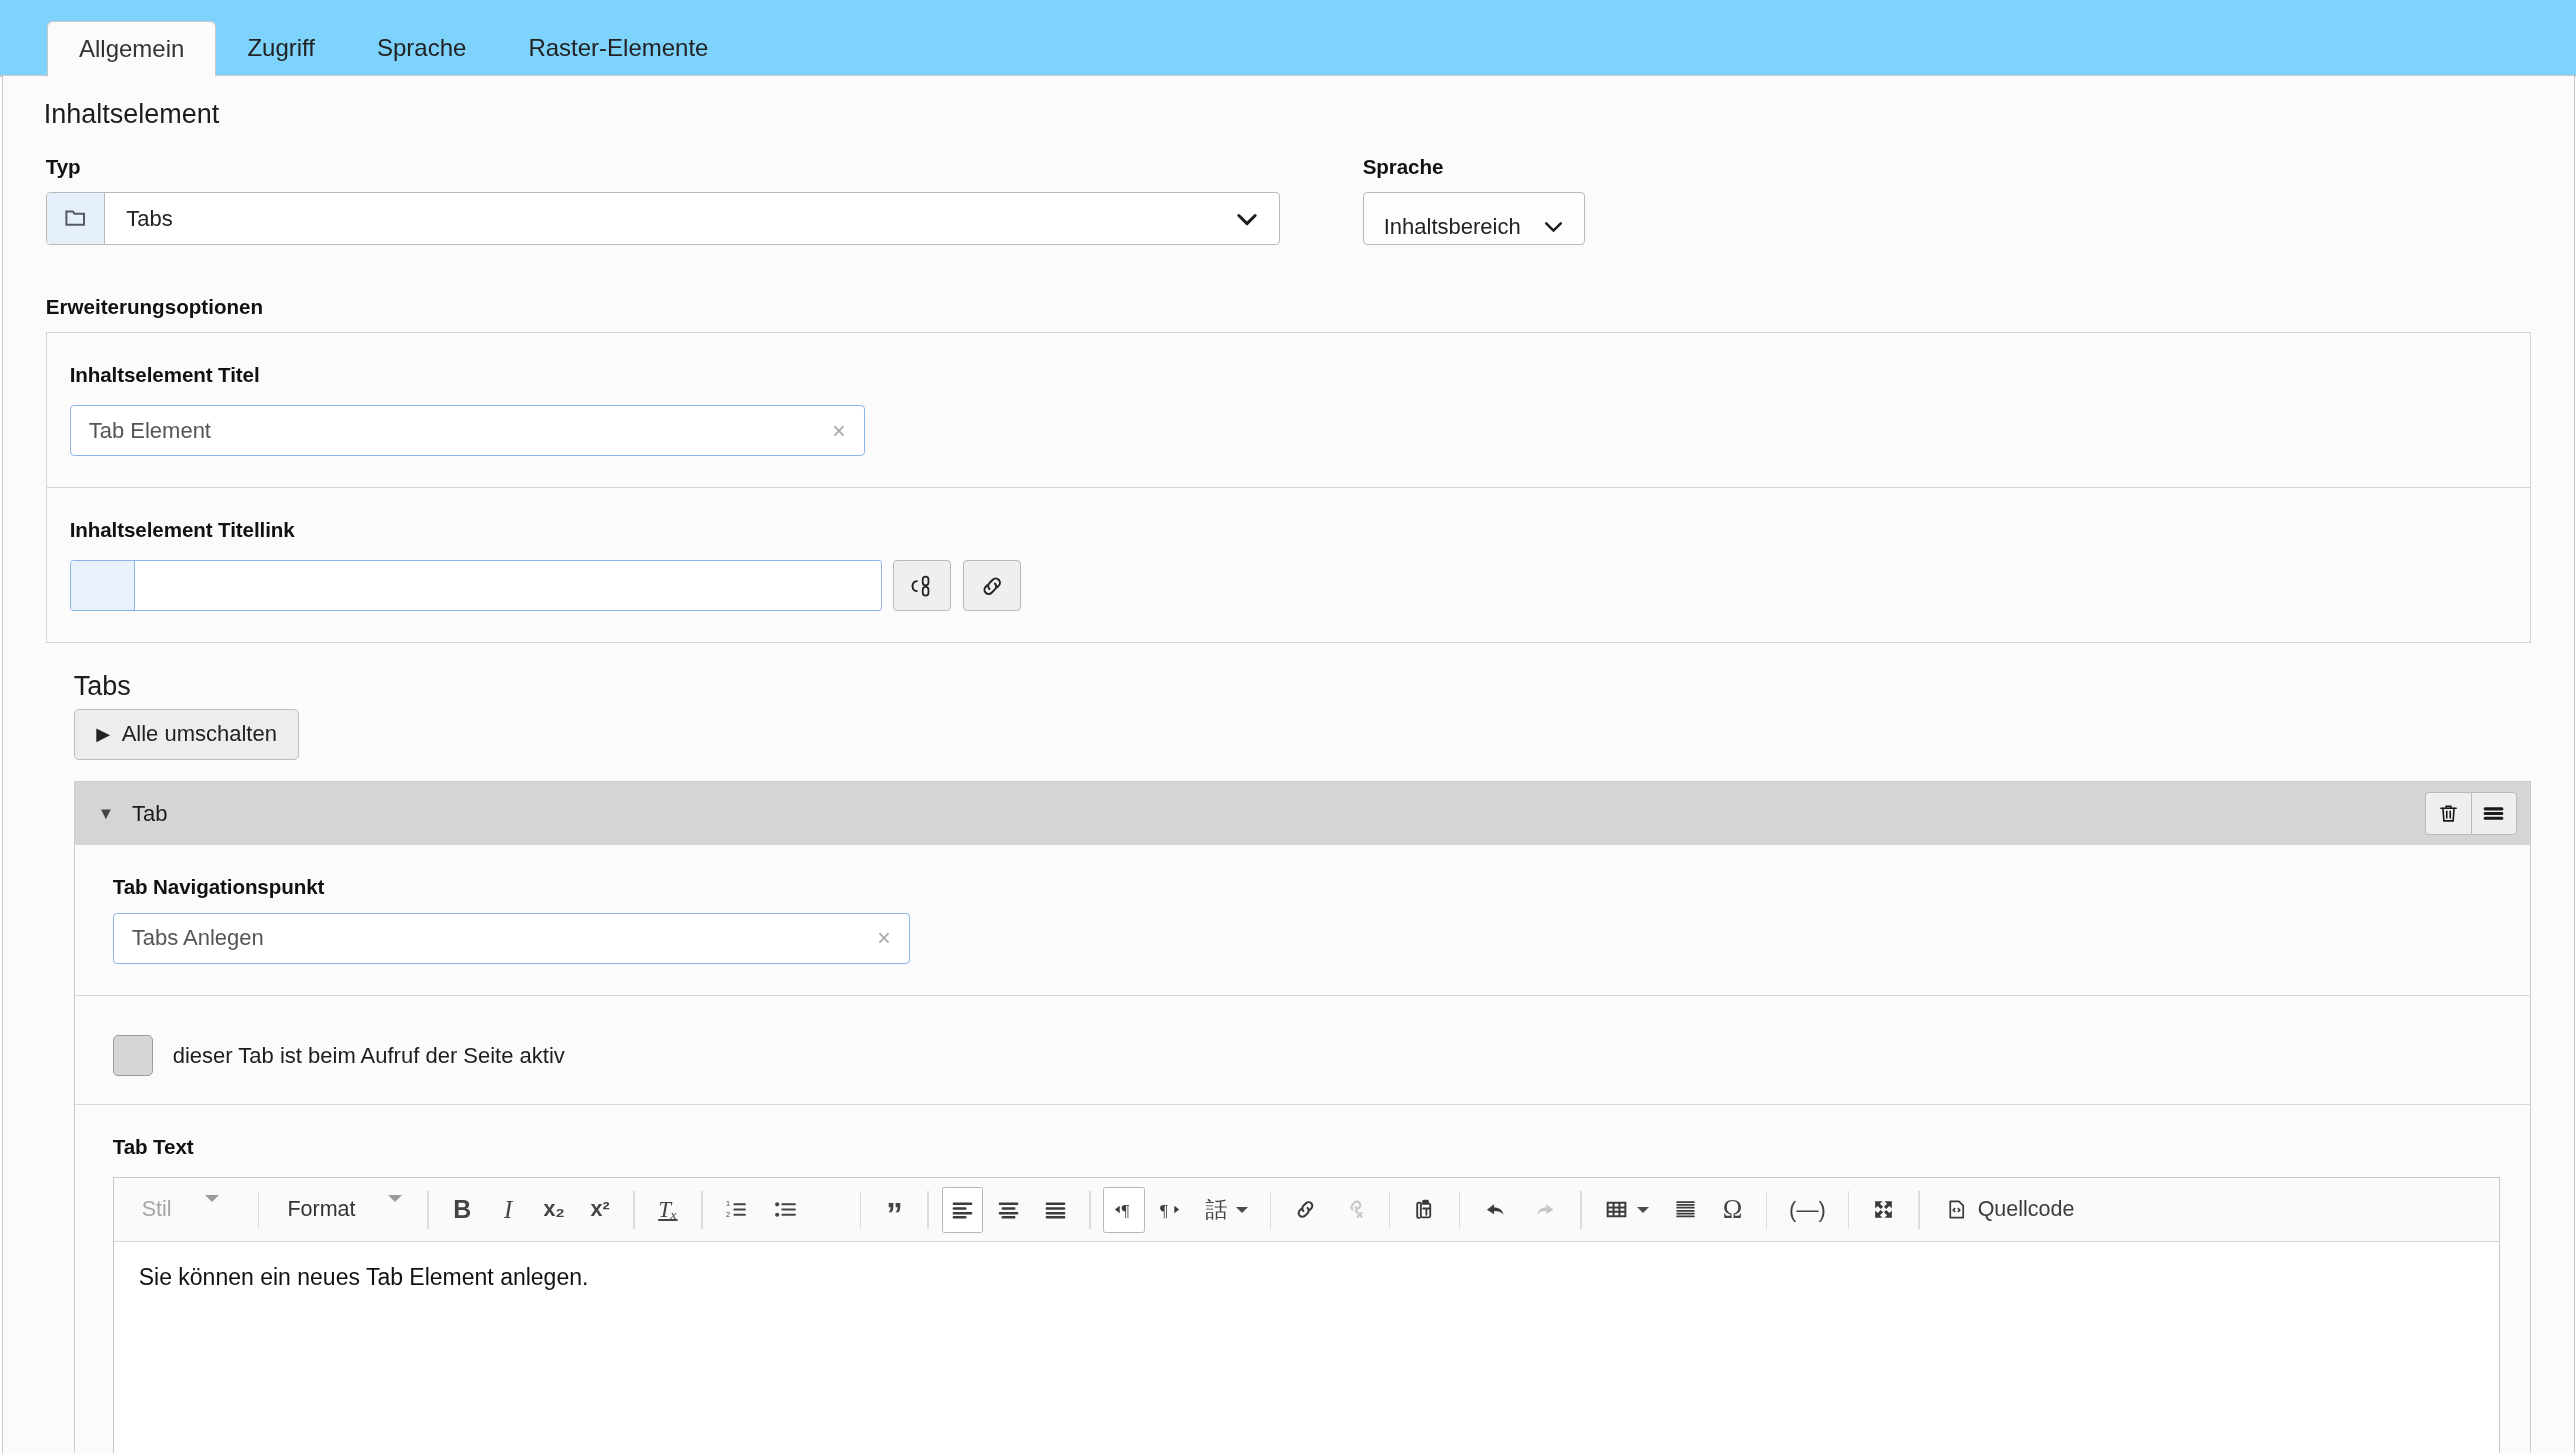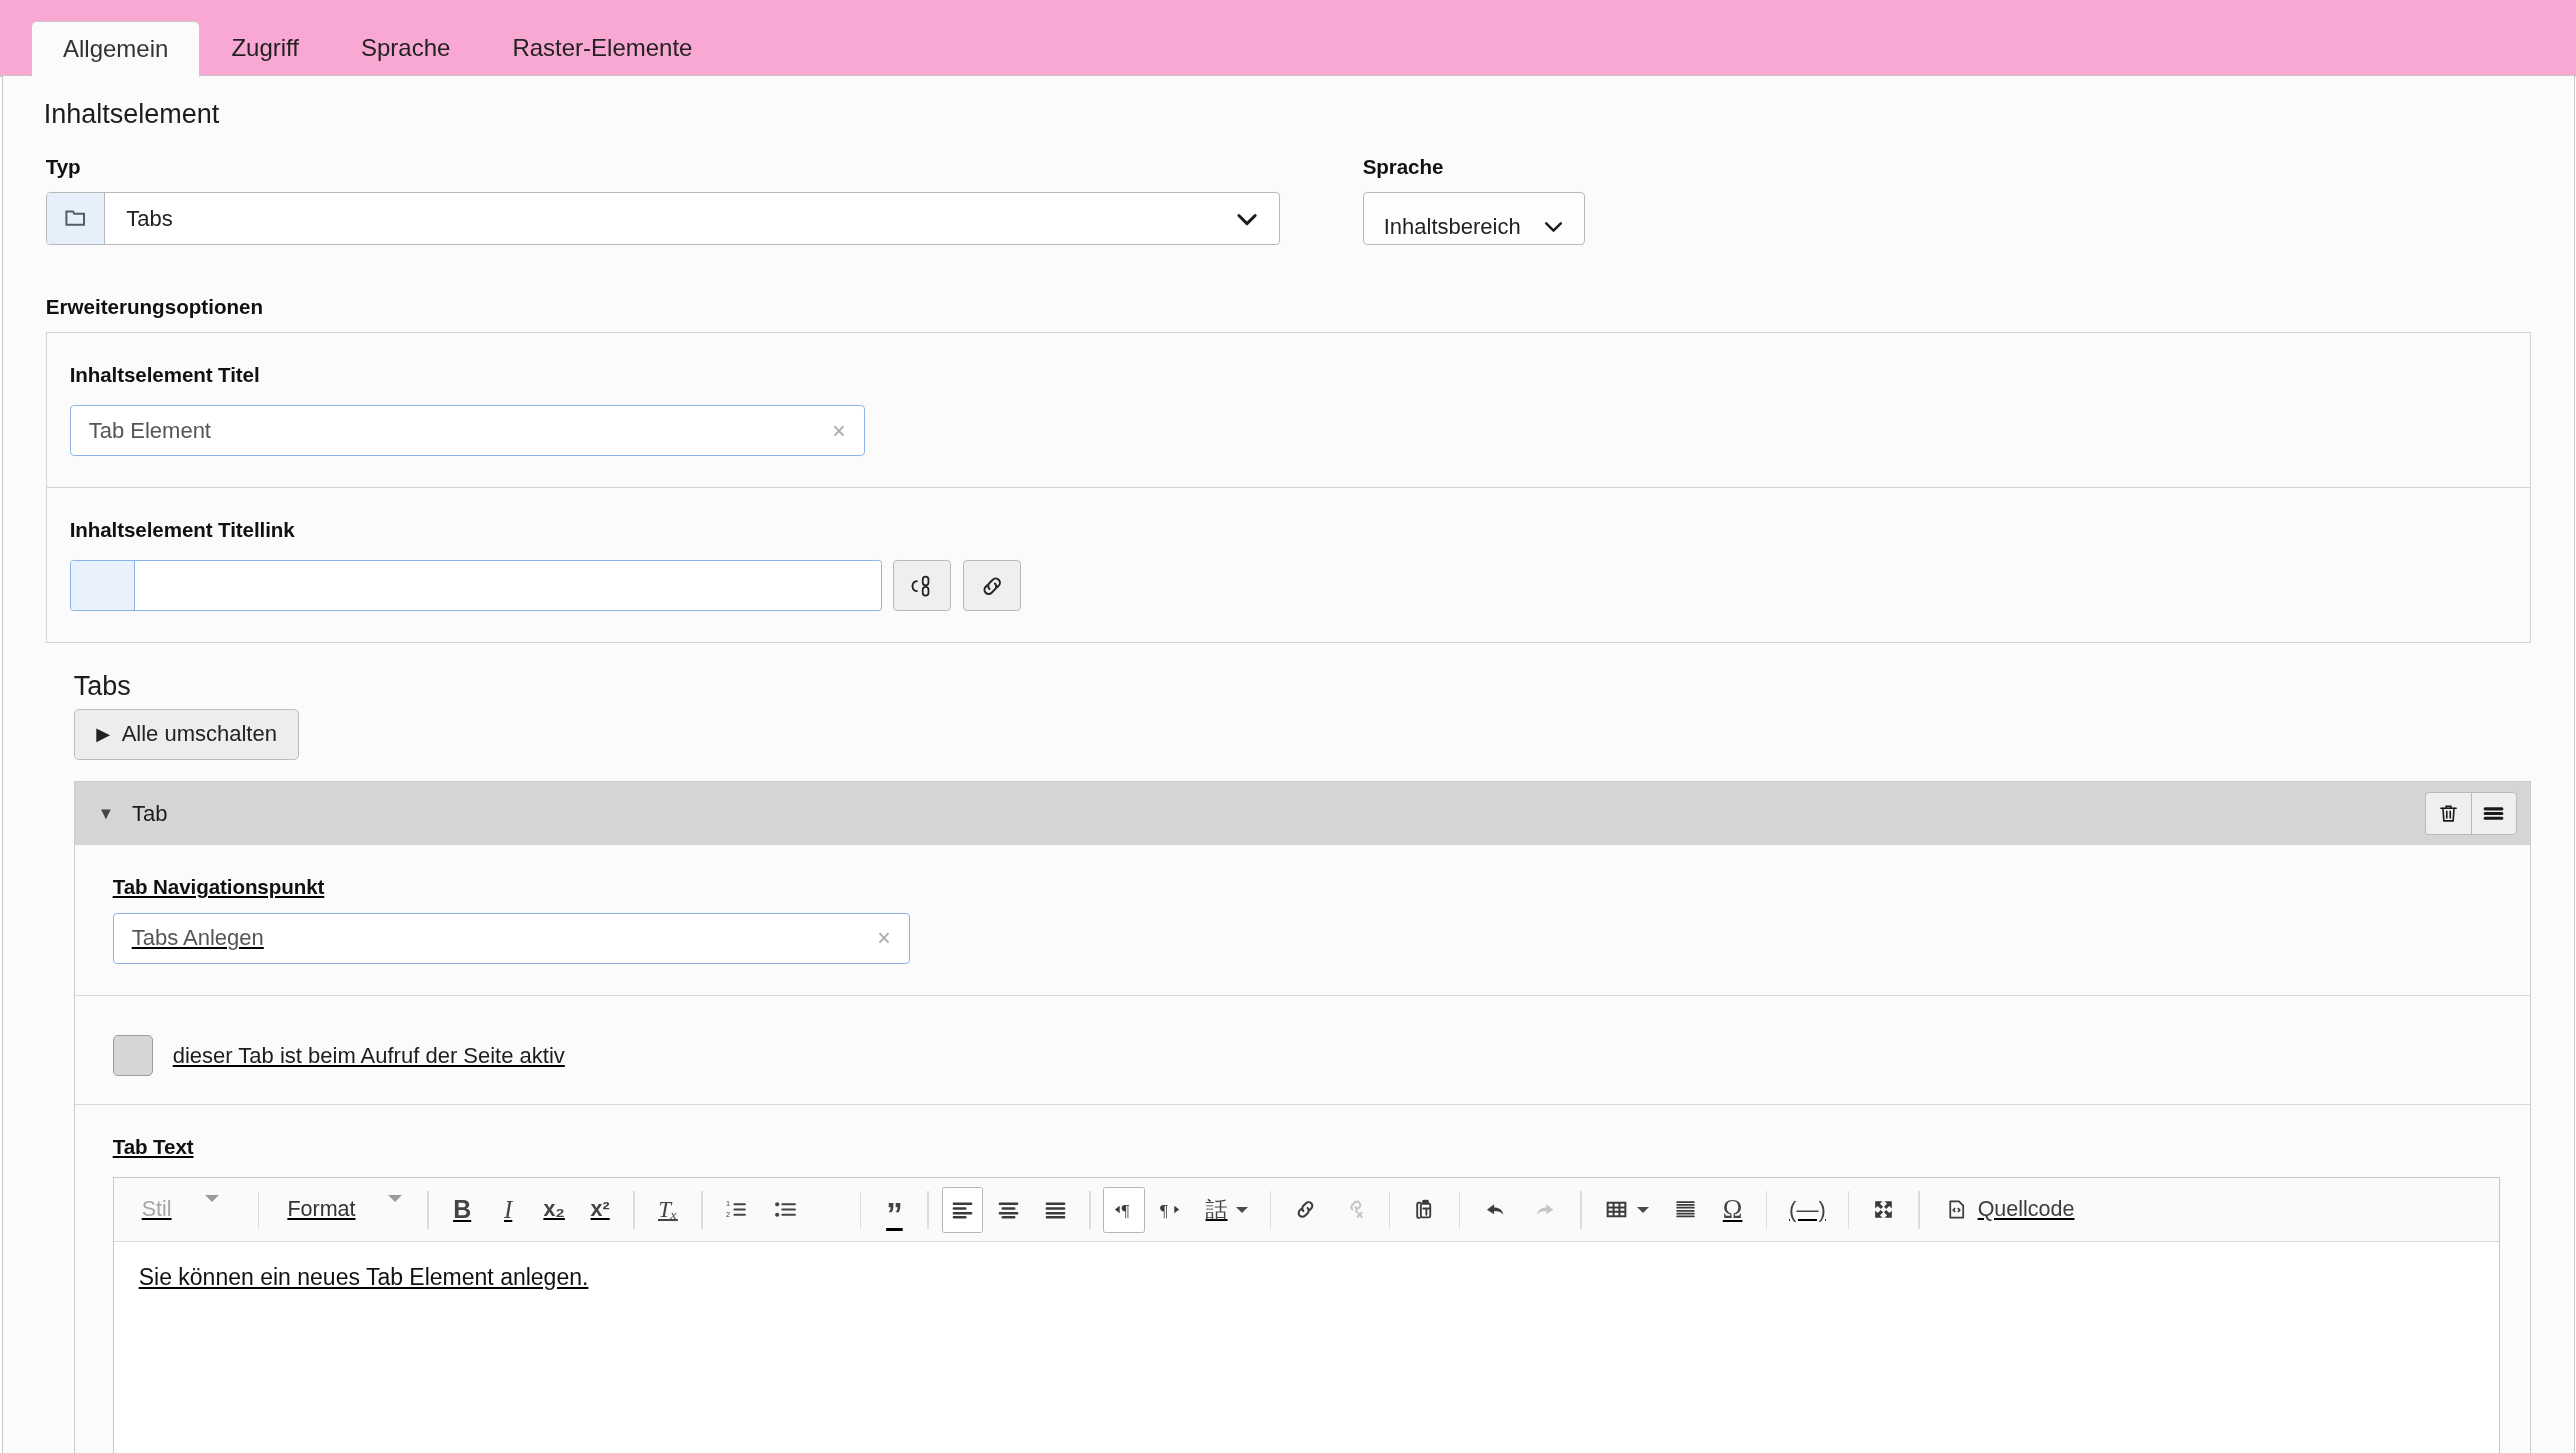--- a/index.html
+++ b/index.html
@@ -15,23 +15,23 @@
     width: 2576px;
     height: 1454px;
     background: #ffffff;
     overflow: hidden;
   }
 
   
   .tabbar {
     position: relative;
     height: 76px;
-    background: #f9a8d4;
+    background: #7dd3fc;
     border-bottom: 1.7px solid #c8c8c8;
-    padding-left: 31px;
+    padding-left: 47px;
     display: flex;
     align-items: flex-end;
     text-align: right;
   }
   .tabbar::after{
     content:"";
     position:absolute;
     left:0; right:0; bottom:-1.7px;
     height:1.7px;
     background:#c8c8c8;
@@ -254,21 +254,20 @@
     border: 1.7px solid #b9b9b9;
     background: #efefef;
     display: flex; align-items: center; justify-content: center;
   }
   .acc-btn.first { border-radius: 4.1px 0 0 4.1px; border-right: none; }
   .acc-btn.last  { border-radius: 0 4.1px 4.1px 0; }
 
   .acc-section {
     border-bottom: 1.7px solid #d8d8d8;
     padding: 30px 30px 31px 38px;
-    text-decoration: underline;
   }
 
   .checkbox-row { display: flex; align-items: center; gap: 20px; margin-top: 11.6px; }
   .checkbox {
     width: 40px; height: 41px;
     border: 1.7px solid #9c9c9c;
     border-radius: 5px;
     background: #d6d6d6;
   }
   .checkbox-label { font-size: 22px; color: #1d1d1d; }

